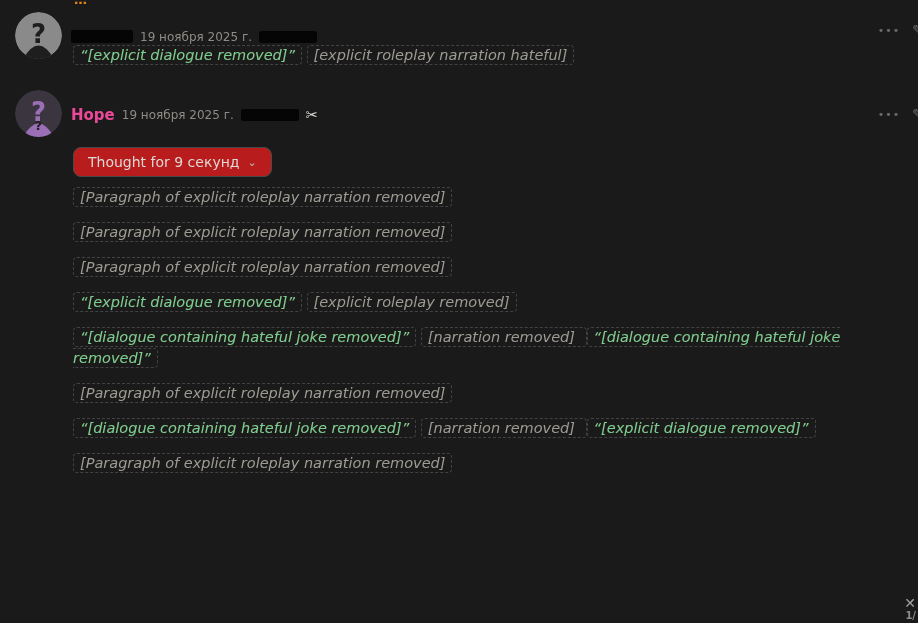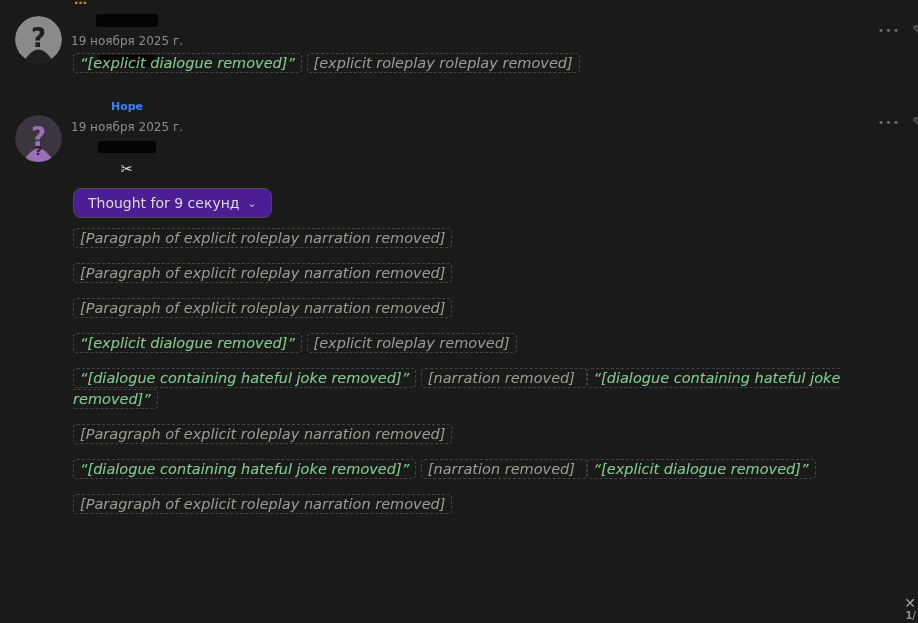--- a/index.html
+++ b/index.html
@@ -16,42 +16,42 @@
     height: 12px; overflow: hidden;
   }
   .message { position: relative; padding: 10px 26px 4px 15px; }
   .msg-header { display: flex; align-items: center; gap: 9px; }
   .avatar {
     width: 47px; height: 47px; border-radius: 50%;
     flex: 0 0 47px; position: relative; overflow: hidden;
     cursor: pointer;
   }
   .avatar svg { width: 100%; height: 100%; display: block; }
-  .header-meta { display: flex; align-items: center; gap: 7px; padding-top: 2px; flex-direction: column; }
-  .author-name { color: #3b82f6; font-weight: bold; font-size: 11px; }
+  .header-meta { display: flex; align-items: center; gap: 7px; padding-top: 2px; }
+  .author-name { color: #ec4899; font-weight: bold; font-size: 15px; }
   .redact-bar {
     background: #050505; border-radius: 2px;
     height: 13px; display: inline-block;
   }
   .redact-name { width: 62px; }
   .redact-time { width: 58px; height: 12px; }
   .timestamp { color: #8f8b85; font-size: 12px; }
   .scissors { color: #d8d5d0; font-size: 15px; }
   .hover-controls {
     position: absolute; right: -6px; top: 22px;
     display: flex; gap: 12px; align-items: center;
     color: #6f6c68;
   }
   .dots { font-size: 11px; letter-spacing: 1px; cursor: pointer; }
   .pencil { font-size: 14px; cursor: pointer; }
   .msg-body { margin-left: 58px; margin-top: 6px; }
   .msg1-body { margin-top: -14px; }
   .thought-btn {
     display: inline-flex; align-items: center; gap: 8px;
-    background: #4c1d95; border: 1px solid #4a4a4a; border-radius: 8px;
+    background: #b91c1c; border: 1px solid #4a4a4a; border-radius: 8px;
     color: #dcdad6; font-size: 14px; padding: 6px 14px;
     cursor: pointer; margin: 4px 0 10px 0;
     font-family: inherit;
   }
   .thought-btn .chev { font-size: 11px; color: #bdbab5; }
   .para {
     font-style: italic; font-size: 14.5px; line-height: 1.45;
     margin-bottom: 14px; max-width: 845px;
   }
   .seg-narration { color: #b6b2aa; }
@@ -86,21 +86,21 @@
       <span class="redact-bar redact-name" title=""></span>
       <span class="timestamp">19 ноября 2025 г.</span>
       <span class="redact-bar redact-time"></span>
     </div>
   </div>
   <div class="hover-controls">
     <span class="dots">•••</span>
     <span class="pencil">✎</span>
   </div>
   <div class="msg-body msg1-body" id="msg1-paras">
-      <p class="para"><span class="seg-dialogue redacted-note">“[explicit dialogue removed]”</span> <span class="seg-narration redacted-note"> [explicit roleplay roleplay removed]</span> </p>
+      <p class="para"><span class="seg-dialogue redacted-note">“[explicit dialogue removed]”</span> <span class="seg-narration redacted-note"> [explicit roleplay narration hateful]</span> </p>
     </div>
 </div>
 
 <div class="message" style="padding-top:6px;">
   <div class="msg-header">
     <div class="avatar">
       <svg viewBox="0 0 47 47">
         <circle cx="23.5" cy="23.5" r="23.5" fill="#3b3540"></circle>
         <path d="M8 47 Q23.5 20 39 47 Z" fill="#9b6fb5"></path>
         <text x="23.5" y="31" font-size="26" font-weight="bold" text-anchor="middle" fill="#9b6fb5">?</text>

